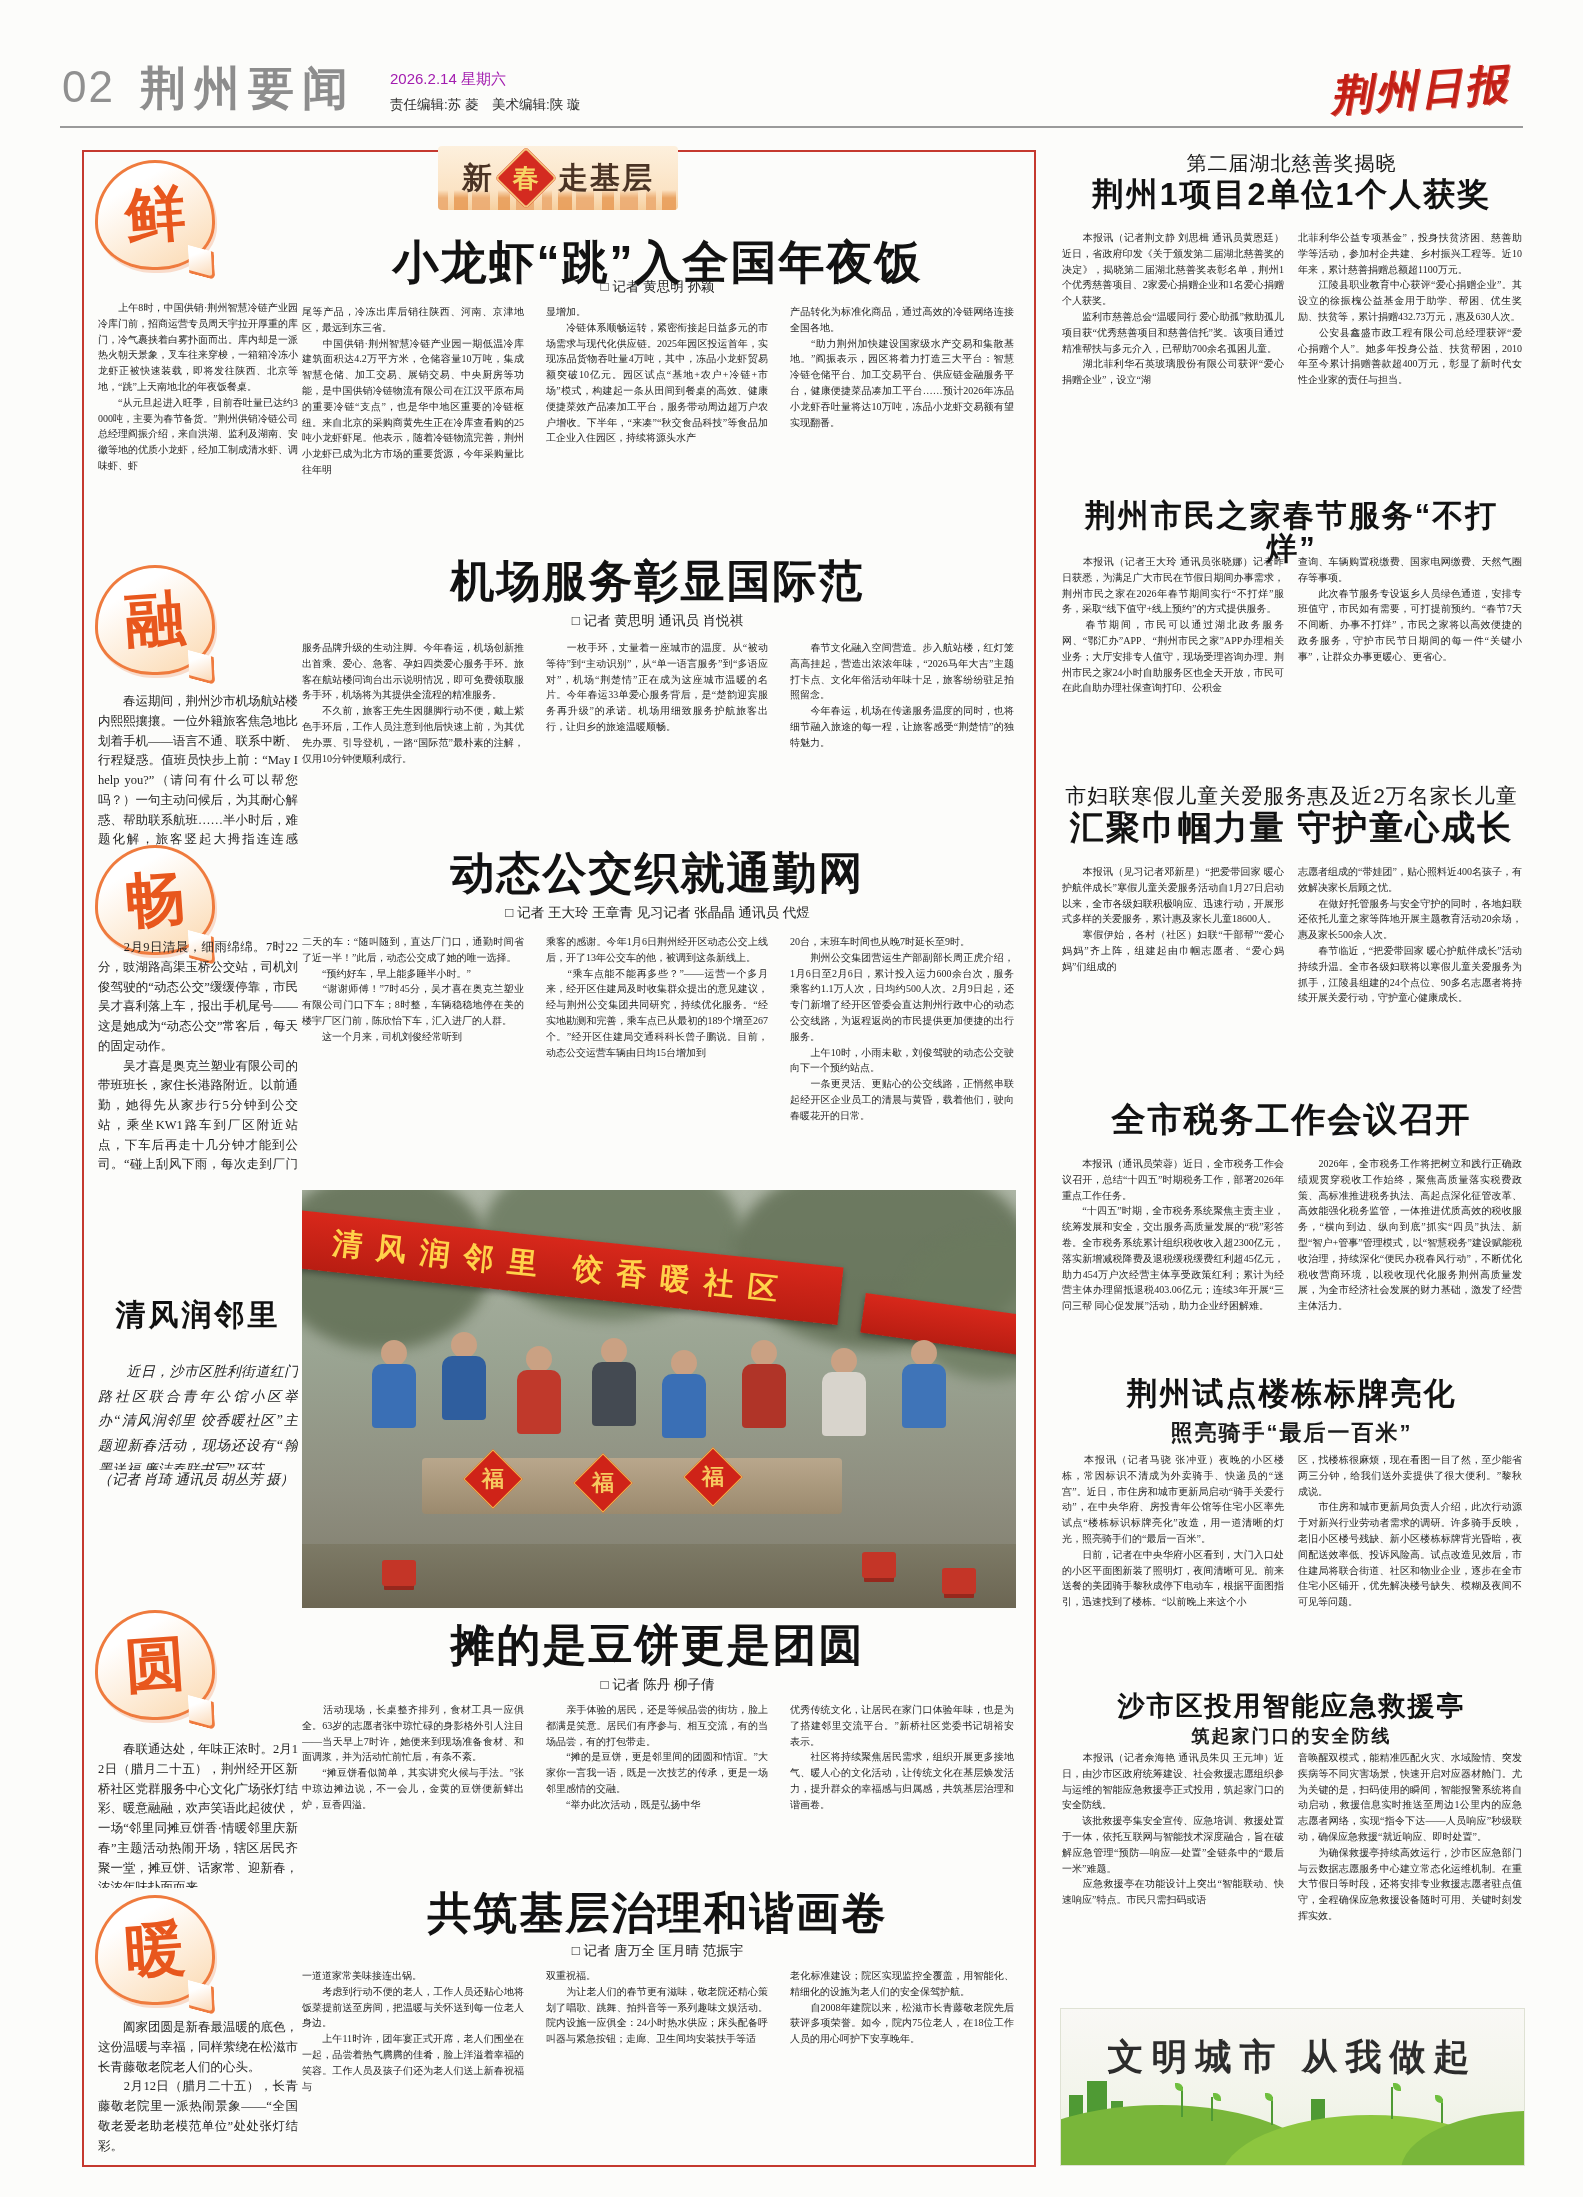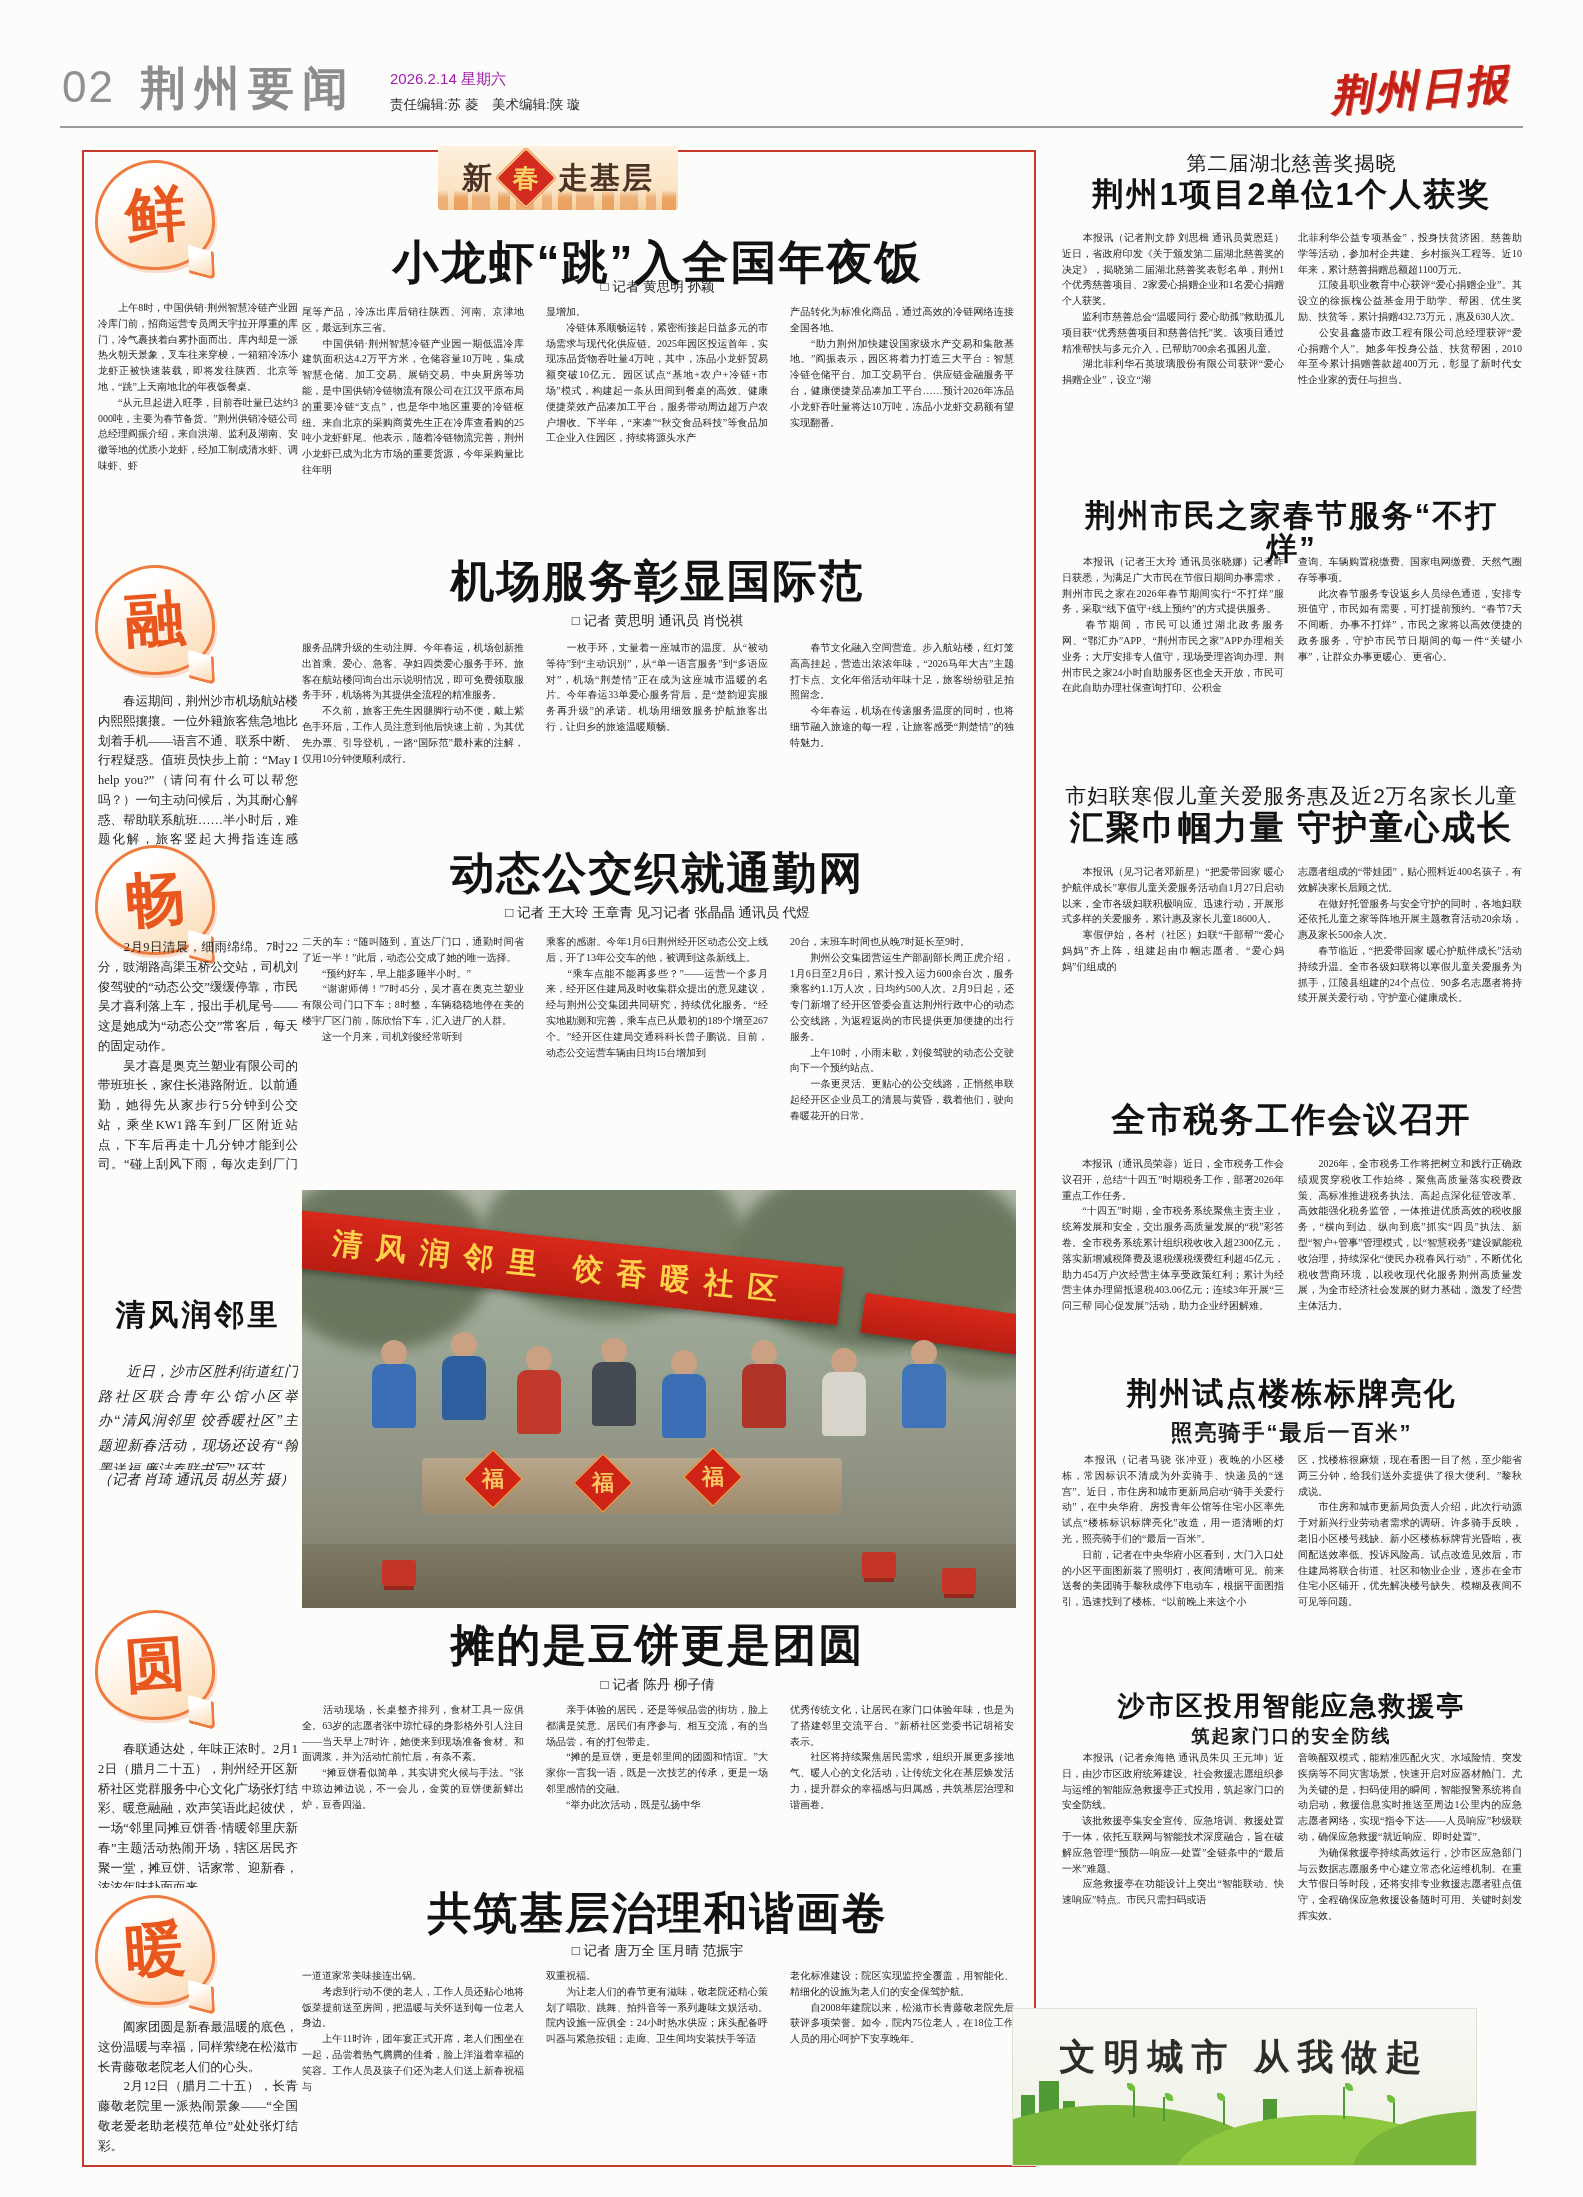--- a/index.html
+++ b/index.html
@@ -338,21 +338,21 @@
 　　市住房和城市更新局负责人介绍，此次行动源于对新兴行业劳动者需求的调研。许多骑手反映，老旧小区楼号残缺、新小区楼栋标牌背光昏暗，夜间配送效率低、投诉风险高。试点改造见效后，市住建局将联合街道、社区和物业企业，逐步在全市住宅小区铺开，优先解决楼号缺失、模糊及夜间不可见等问题。</div>
 
 <div class="abs headline" style="left:1060px;top:1692px;width:463px;font-size:27px;">沙市区投用智能应急救援亭</div>
 <div class="abs subhead" style="left:1060px;top:1724px;width:463px;font-size:18px;">筑起家门口的安全防线</div>
 <div class="abs jtext" style="left:1062px;top:1750px;width:222px;height:252px;">　　本报讯（记者佘海艳 通讯员朱贝 王元坤）近日，由沙市区政府统筹建设、社会救援志愿组织参与运维的智能应急救援亭正式投用，筑起家门口的安全防线。
 　　该批救援亭集安全宣传、应急培训、救援处置于一体，依托互联网与智能技术深度融合，旨在破解应急管理“预防—响应—处置”全链条中的“最后一米”难题。
 　　应急救援亭在功能设计上突出“智能联动、快速响应”特点。市民只需扫码或语</div>
 <div class="abs jtext" style="left:1298px;top:1750px;width:224px;height:252px;">音唤醒双模式，能精准匹配火灾、水域险情、突发疾病等不同灾害场景，快速开启对应器材舱门。尤为关键的是，扫码使用的瞬间，智能报警系统将自动启动，救援信息实时推送至周边1公里内的应急志愿者网络，实现“指令下达——人员响应”秒级联动，确保应急救援“就近响应、即时处置”。
 　　为确保救援亭持续高效运行，沙市区应急部门与云数据志愿服务中心建立常态化运维机制。在重大节假日等时段，还将安排专业救援志愿者驻点值守，全程确保应急救援设备随时可用、关键时刻发挥实效。</div>
 
-<div class="abs psa" style="left:1012px;top:2008px;width:463px;height:156px;">
+<div class="abs psa" style="left:1060px;top:2008px;width:463px;height:156px;">
   <div class="slogan">文明城市 从我做起</div>
   <div class="bldg" style="left:8px;bottom:36px;width:14px;height:34px;"></div>
   <div class="bldg" style="left:26px;bottom:36px;width:20px;height:48px;"></div>
   <div class="bldg" style="left:50px;bottom:36px;width:12px;height:28px;"></div>
   <div class="bldg" style="left:250px;bottom:40px;width:14px;height:26px;"></div>
   <div class="hill dark" style="left:-60px;bottom:-70px;width:320px;height:130px;"></div>
   <div class="hill" style="left:160px;bottom:-80px;width:300px;height:130px;"></div>
   <div class="hill dark" style="left:340px;bottom:-66px;width:260px;height:120px;"></div>
   <div class="sprout" style="left:120px;bottom:48px;height:30px;"></div>
     <div class="leaf" style="left:114px;bottom:74px;"></div>

